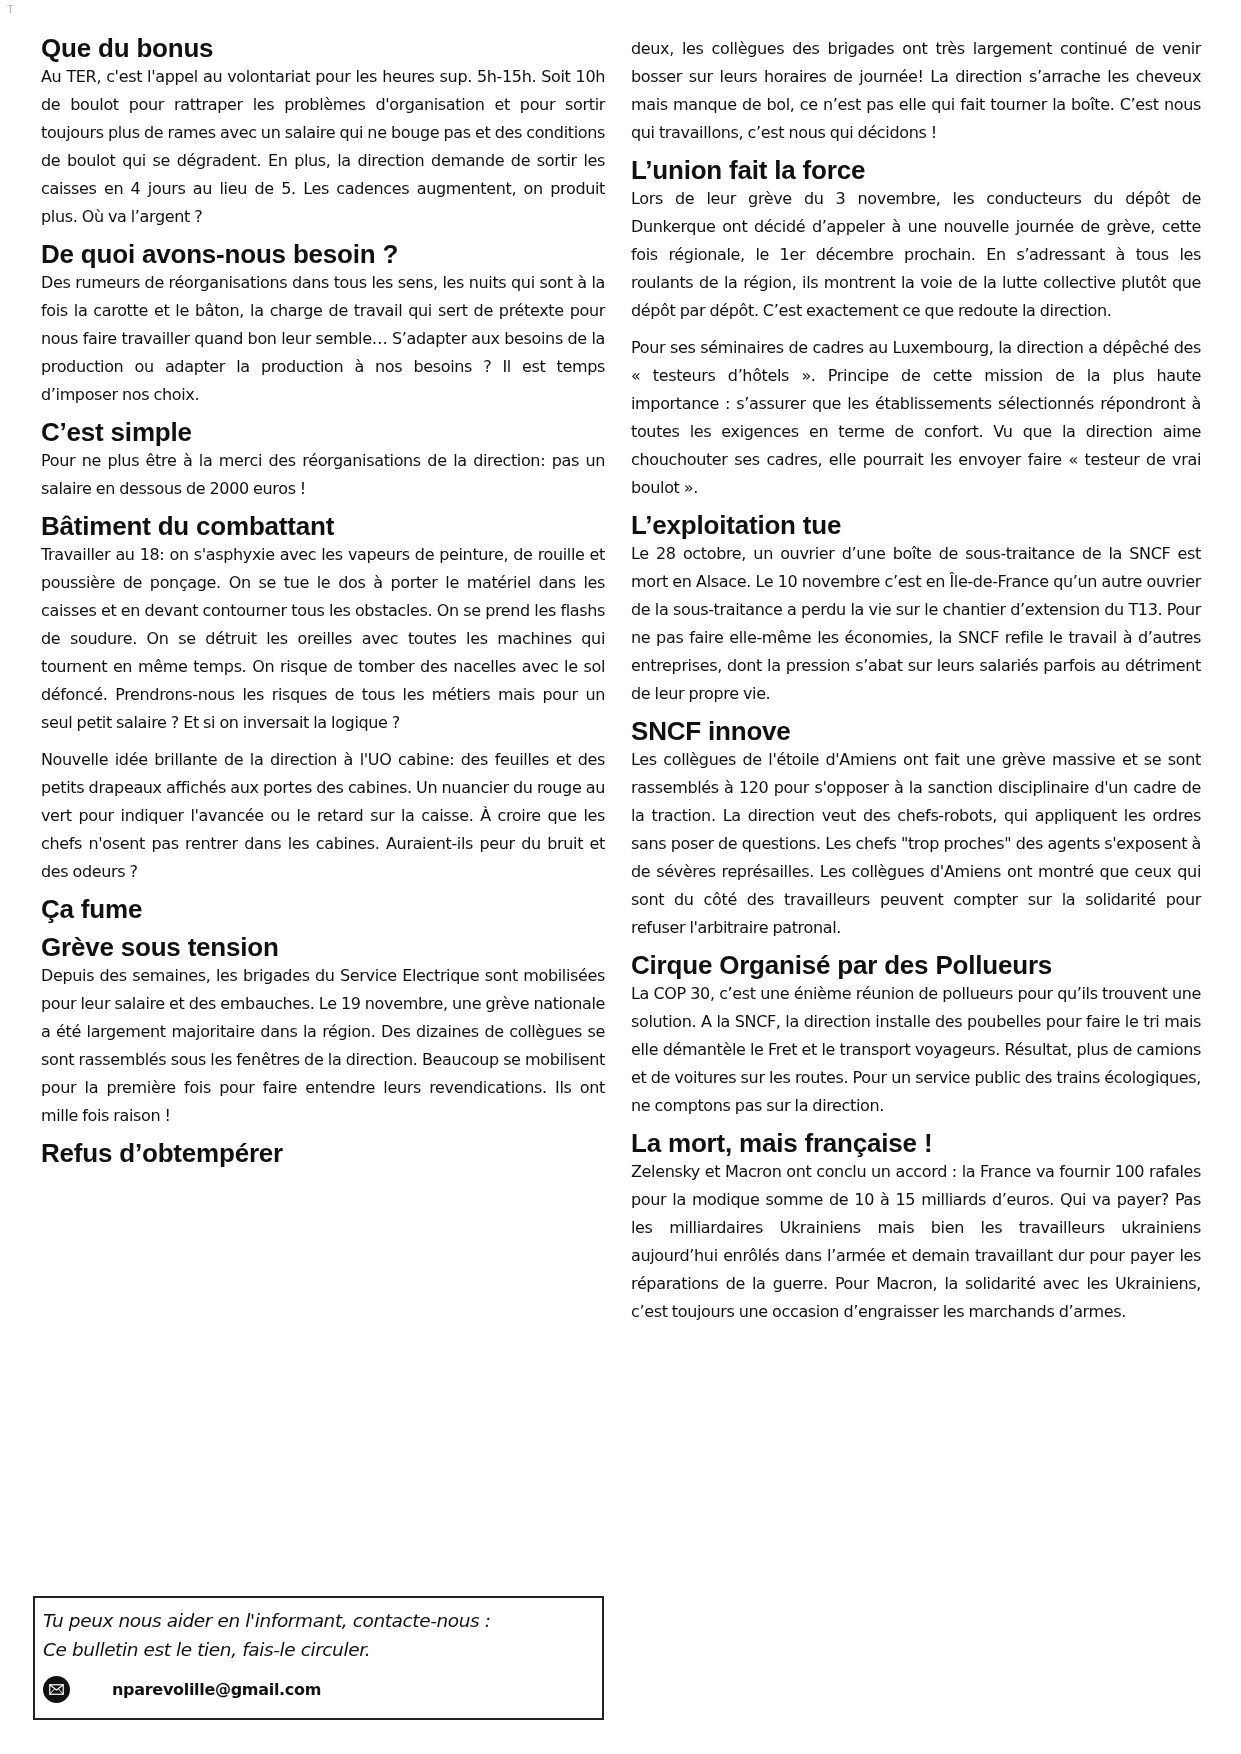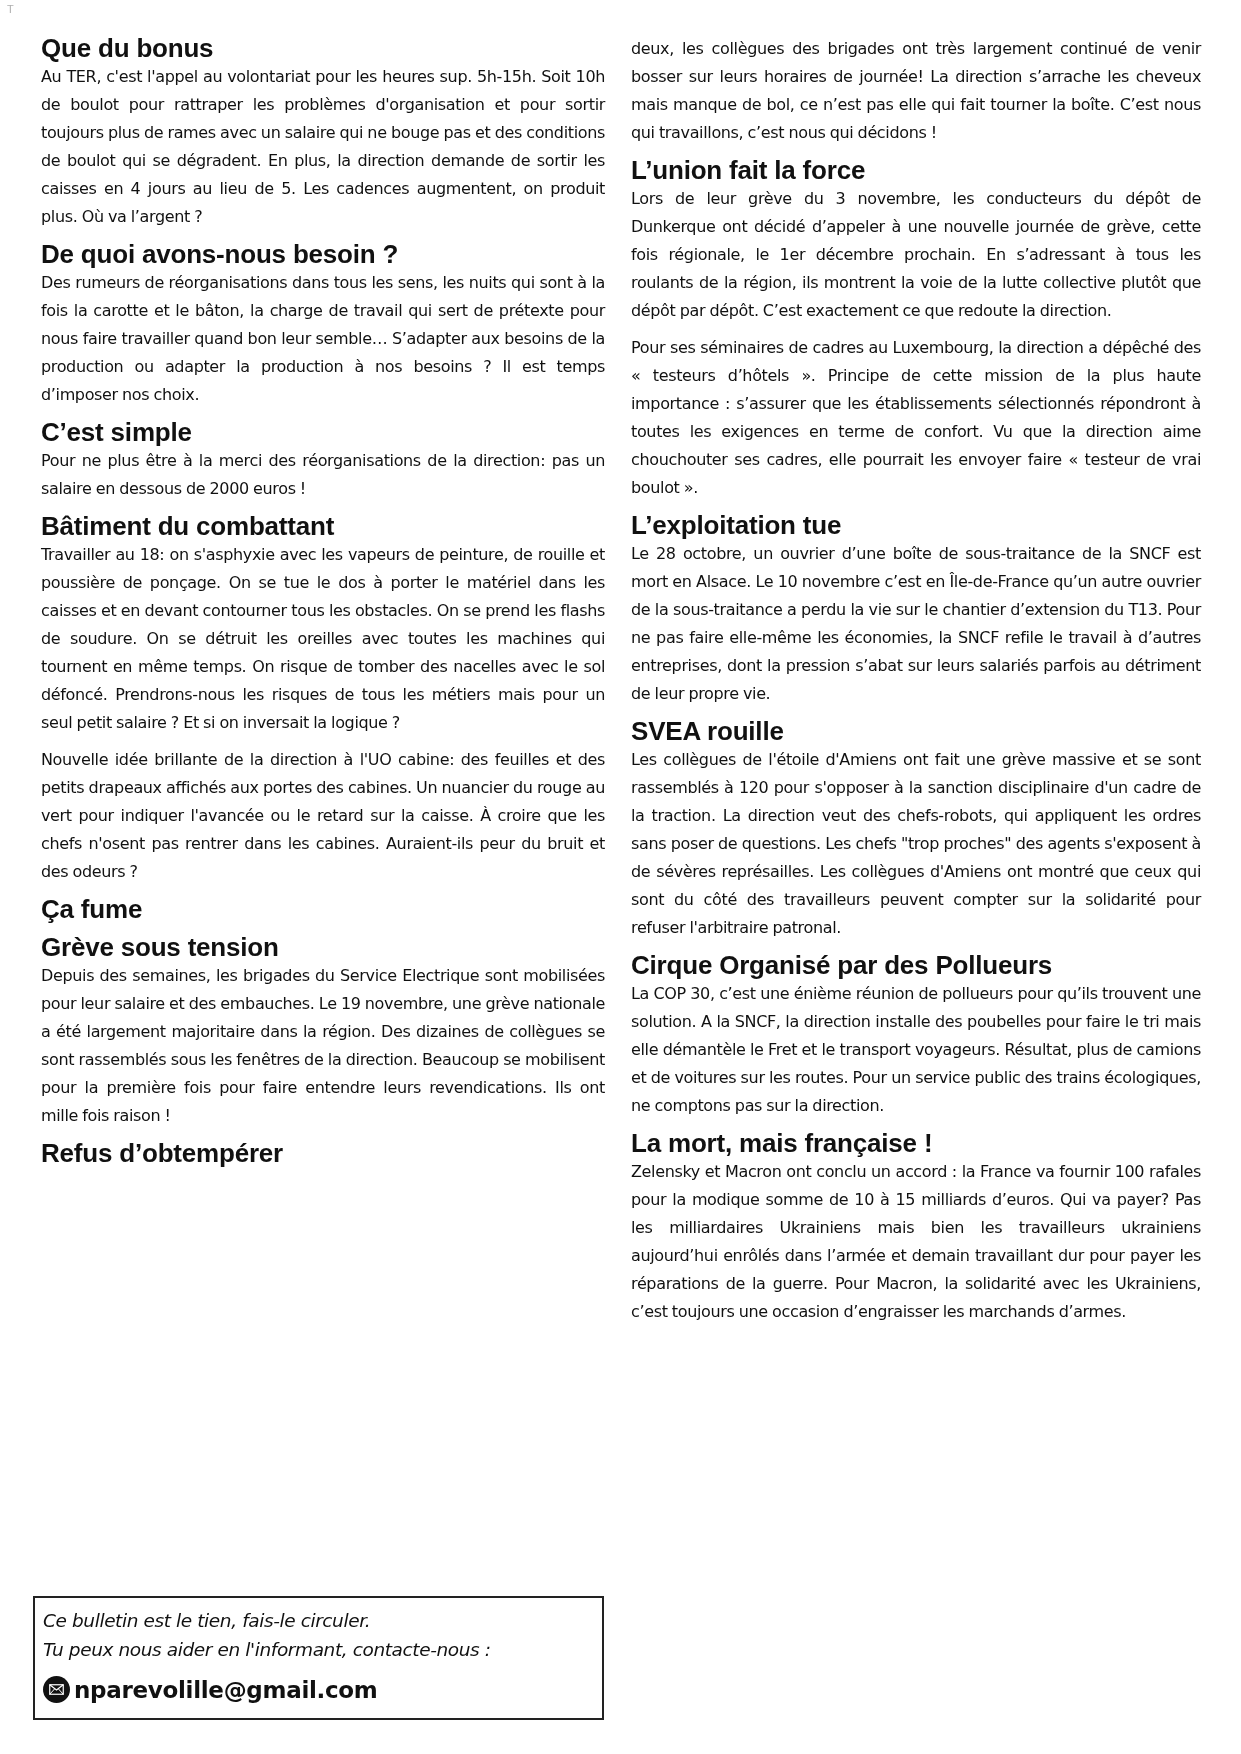--- a/index.html
+++ b/index.html
@@ -81,23 +81,24 @@
       background: #111;
       display: flex;
       align-items: center;
       justify-content: center;
       margin-right: 4px;
       flex: none;
     }
     .email {
       font-family: "DejaVu Sans", sans-serif;
       font-weight: bold;
-      font-size: 23px;
+      font-size: 16px;
       letter-spacing: -0.3px;
       color: #111;
+      margin-left: 38px;
     }
   </style>
 </head>
 <body>
 
 <div class="corner-mark">T</div>
 
 <div class="col col-left">
   <div class="article">
     <h2>Que du bonus</h2>
@@ -139,36 +140,36 @@
     <p>Lors de leur grève du 3 novembre, les conducteurs du dépôt de Dunkerque ont décidé d’appeler à une nouvelle journée de grève, cette fois régionale, le 1er décembre prochain. En s’adressant à tous les roulants de la région, ils montrent la voie de la lutte collective plutôt que dépôt par dépôt. C’est exactement ce que redoute la direction.</p>
   </div>
   <div class="article">
     <p>Pour ses séminaires de cadres au Luxembourg, la direction a dépêché des « testeurs d’hôtels ». Principe de cette mission de la plus haute importance : s’assurer que les établissements sélectionnés répondront à toutes les exigences en terme de confort. Vu que la direction aime chouchouter ses cadres, elle pourrait les envoyer faire « testeur de vrai boulot ».</p>
   </div>
   <div class="article">
     <h2>L’exploitation tue</h2>
     <p>Le 28 octobre, un ouvrier d’une boîte de sous-traitance de la SNCF est mort en Alsace. Le 10 novembre c’est en Île-de-France qu’un autre ouvrier de la sous-traitance a perdu la vie sur le chantier d’extension du T13. Pour ne pas faire elle-même les économies, la SNCF refile le travail à d’autres entreprises, dont la pression s’abat sur leurs salariés parfois au détriment de leur propre vie.</p>
   </div>
   <div class="article">
-    <h2>SVEA rouille</h2>
+    <h2>SNCF innove</h2>
     <p>Les collègues de l'étoile d'Amiens ont fait une grève massive et se sont rassemblés à 120 pour s'opposer à la sanction disciplinaire d'un cadre de la traction. La direction veut des chefs-robots, qui appliquent les ordres sans poser de questions. Les chefs "trop proches" des agents s'exposent à de sévères représailles. Les collègues d'Amiens ont montré que ceux qui sont du côté des travailleurs peuvent compter sur la solidarité pour refuser l'arbitraire patronal.</p>
   </div>
   <div class="article">
     <h2>Cirque Organisé par des Pollueurs</h2>
     <p>La COP 30, c’est une énième réunion de pollueurs pour qu’ils trouvent une solution. A la SNCF, la direction installe des poubelles pour faire le tri mais elle démantèle le Fret et le transport voyageurs. Résultat, plus de camions et de voitures sur les routes. Pour un service public des trains écologiques, ne comptons pas sur la direction.</p>
   </div>
   <div class="article">
     <h2>La mort, mais française  !</h2>
     <p>Zelensky et Macron ont conclu un accord : la France va fournir 100 rafales pour la modique somme de 10 à 15 milliards d’euros. Qui va payer? Pas les milliardaires Ukrainiens mais bien les travailleurs ukrainiens aujourd’hui enrôlés dans l’armée et demain travaillant dur pour payer les réparations de la guerre. Pour Macron, la solidarité avec les Ukrainiens, c’est toujours une occasion d’engraisser les marchands d’armes.</p>
   </div>
 </div>
 
 <div class="contact-box">
+  <div class="line">Tu peux nous aider en l'informant, contacte-nous :</div>
   <div class="line">Ce bulletin est le tien, fais-le circuler.</div>
-  <div class="line">Tu peux nous aider en l'informant, contacte-nous :</div>
   <div class="email-row">
     <span class="mail-icon">
       <svg width="15" height="11" viewBox="0 0 15 11">
         <rect x="0.75" y="0.75" width="13.5" height="9.5" fill="none" stroke="#fff" stroke-width="1.2"></rect>
         <polyline points="0.75,0.75 7.5,6 14.25,0.75" fill="none" stroke="#fff" stroke-width="1.2"></polyline>
         <line x1="0.75" y1="10.25" x2="5.5" y2="5" stroke="#fff" stroke-width="1"></line>
         <line x1="14.25" y1="10.25" x2="9.5" y2="5" stroke="#fff" stroke-width="1"></line>
       </svg>
     </span>
     <span class="email">nparevolille@gmail.com</span>

